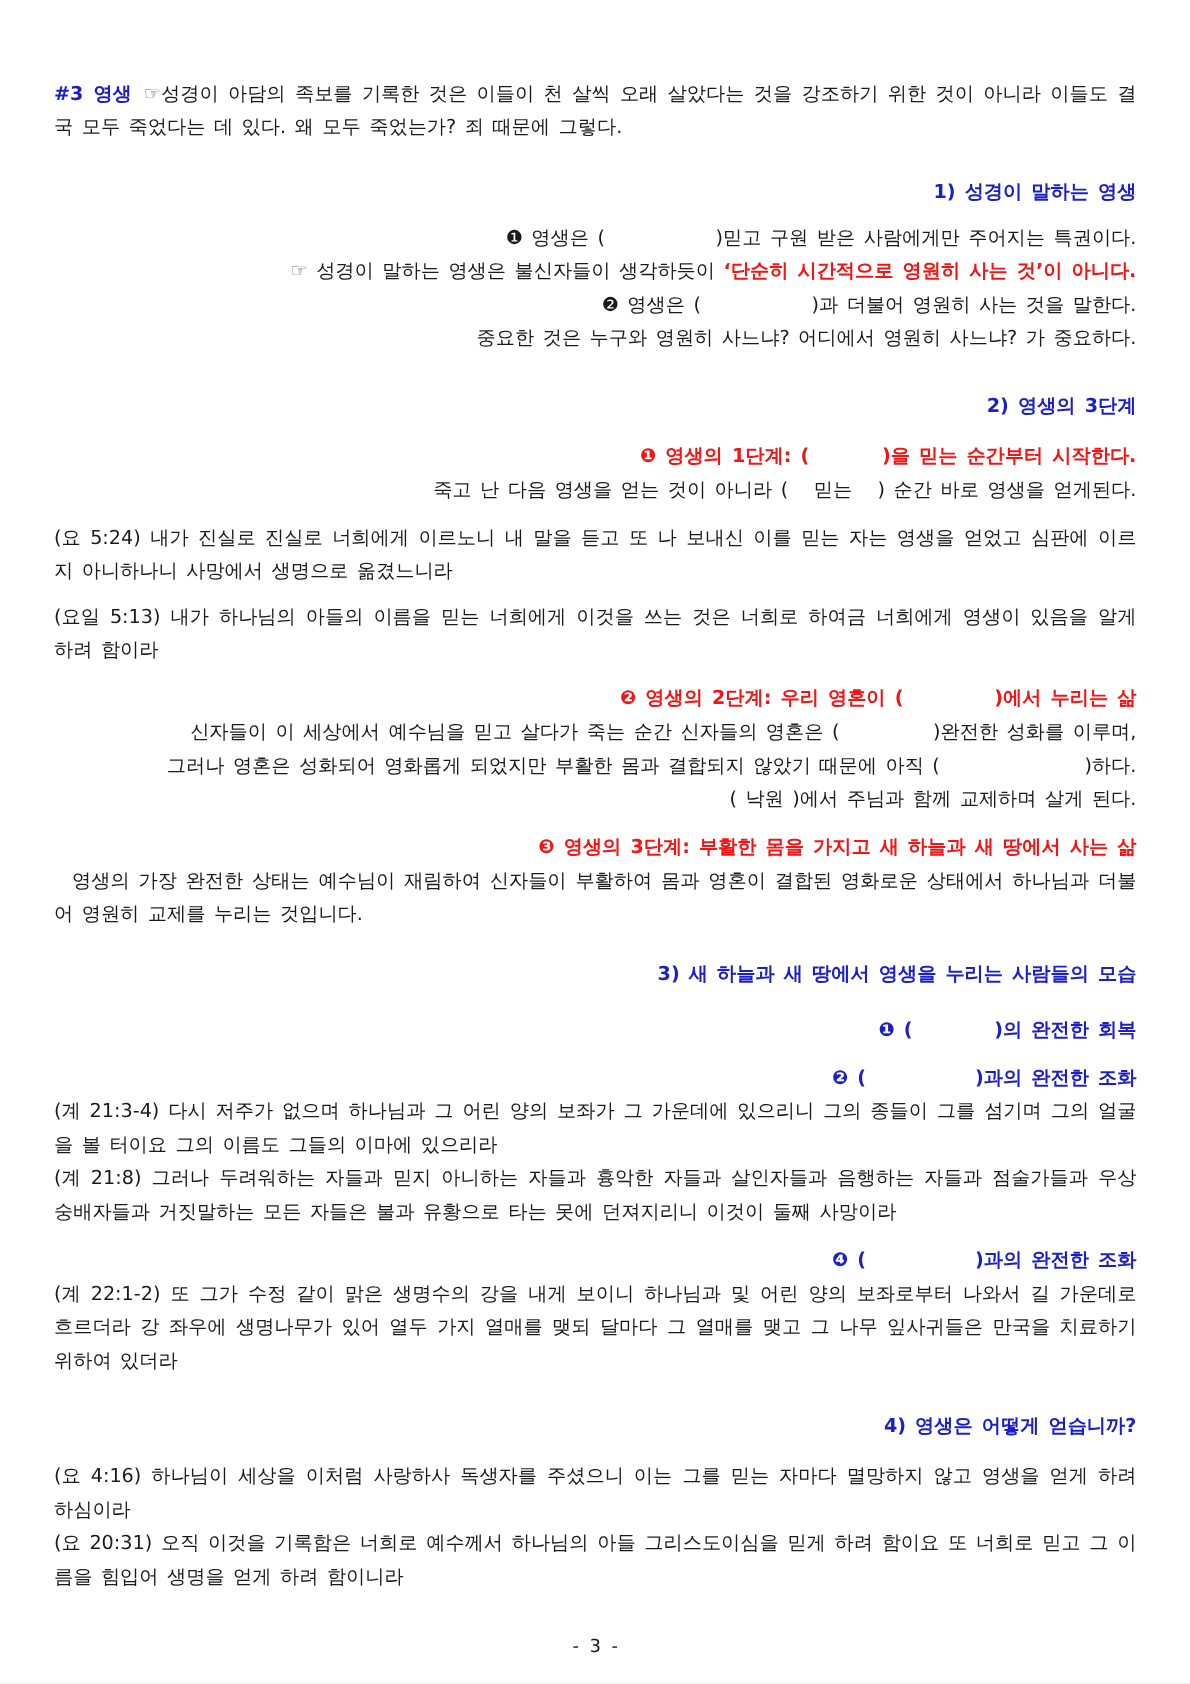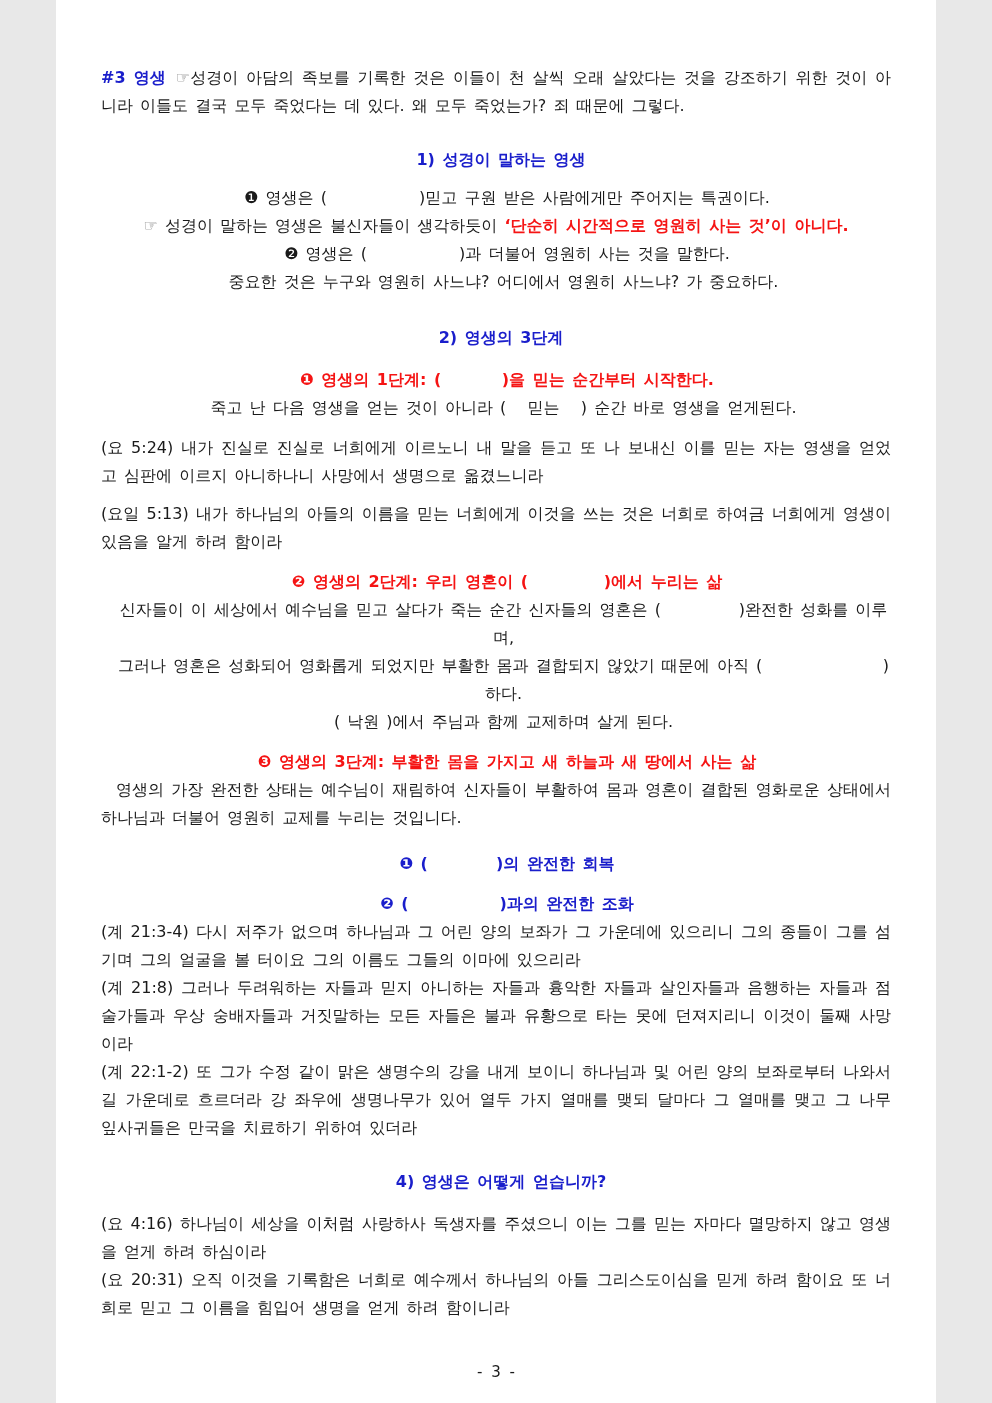--- a/index.html
+++ b/index.html
@@ -1,24 +1,24 @@
 <!DOCTYPE html>
 <html><head>
 <meta charset="utf-8">
 <style>
   html,body{margin:0;padding:0;background:#e8e8e8;}
   .page{
-    width:880px;height:1403px;background:#ffffff;margin:0 auto;
+    width:992px;height:1403px;background:#ffffff;margin:0 auto;
     box-sizing:border-box;padding:64px 45px 0 45px;position:relative;
     font-family:"DejaVu Sans","Liberation Sans",sans-serif;
     overflow:hidden;
   }
   p{margin:0;}
   .b{font-size:16px;line-height:28px;color:#1a1a1a;text-align:justify;word-spacing:2px;}
-  .nj{text-align:center;}
+  .nj{text-align:right;}
   .blue{color:#1a1ecb;font-weight:bold;}
   .red{color:#f51414;font-weight:bold;}
   .pointer{color:#6b6b6b;font-weight:normal;}
   .tag{margin-right:10px;}
   .ind1{padding-left:10px;}
   .ind15{padding-left:15px;}
   .ind2{padding-left:22px;}
   .ti15{text-indent:15px;}
   .footer{
     position:absolute;left:0;bottom:22px;width:100%;
@@ -46,24 +46,26 @@
   <p class="b" style="margin-top:10px">(요일 5:13) 내가 하나님의 아들의 이름을 믿는 너희에게 이것을 쓰는 것은 너희로 하여금 너희에게 영생이 있음을 알게 하려 함이라</p>
 
   <p class="b nj red ind2" style="margin-top:12px">❷ 영생의 2단계: 우리 영혼이 (&nbsp;&nbsp;&nbsp;&nbsp;&nbsp;&nbsp;&nbsp;&nbsp;&nbsp;&nbsp;)에서 누리는 삶</p>
   <p class="b nj ind15">신자들이 이 세상에서 예수님을 믿고 살다가 죽는 순간 신자들의 영혼은 (&nbsp;&nbsp;&nbsp;&nbsp;&nbsp;&nbsp;&nbsp;&nbsp;&nbsp;&nbsp;&nbsp;)완전한 성화를 이루며,</p>
   <p class="b nj ind15">그러나 영혼은 성화되어 영화롭게 되었지만 부활한 몸과 결합되지 않았기 때문에 아직 (&nbsp;&nbsp;&nbsp;&nbsp;&nbsp;&nbsp;&nbsp;&nbsp;&nbsp;&nbsp;&nbsp;&nbsp;&nbsp;&nbsp;&nbsp;&nbsp;&nbsp;)하다.</p>
   <p class="b nj ind15">(&nbsp;낙원&nbsp;)에서 주님과 함께 교제하며 살게 된다.</p>
 
   <p class="b nj red ind2" style="margin-top:12px">❸ 영생의 3단계: 부활한 몸을 가지고 새 하늘과 새 땅에서 사는 삶</p>
   <p class="b ti15">영생의 가장 완전한 상태는 예수님이 재림하여 신자들이 부활하여 몸과 영혼이 결합된 영화로운 상태에서 하나님과 더불어 영원히 교제를 누리는 것입니다.</p>
 
+  <p class="b nj blue ind1" style="margin-top:22px">3) 새 하늘과 새 땅에서 영생을 누리는 사람들의 모습</p>
   <p class="b nj blue ind2" style="margin-top:18px">❶ (&nbsp;&nbsp;&nbsp;&nbsp;&nbsp;&nbsp;&nbsp;&nbsp;&nbsp;)의 완전한 회복</p>
   <p class="b nj blue ind2" style="margin-top:12px">❷ (&nbsp;&nbsp;&nbsp;&nbsp;&nbsp;&nbsp;&nbsp;&nbsp;&nbsp;&nbsp;&nbsp;&nbsp;)과의 완전한 조화</p>
   <p class="b">(계 21:3-4) 다시 저주가 없으며 하나님과 그 어린 양의 보좌가 그 가운데에 있으리니 그의 종들이 그를 섬기며 그의 얼굴을 볼 터이요 그의 이름도 그들의 이마에 있으리라</p>
   <p class="b">(계 21:8) 그러나 두려워하는 자들과 믿지 아니하는 자들과 흉악한 자들과 살인자들과 음행하는 자들과 점술가들과 우상 숭배자들과 거짓말하는 모든 자들은 불과 유황으로 타는 못에 던져지리니 이것이 둘째 사망이라</p>
+  <p class="b nj blue ind2" style="margin-top:12px">❹ (&nbsp;&nbsp;&nbsp;&nbsp;&nbsp;&nbsp;&nbsp;&nbsp;&nbsp;&nbsp;&nbsp;&nbsp;)과의 완전한 조화</p>
   <p class="b">(계 22:1-2) 또 그가 수정 같이 맑은 생명수의 강을 내게 보이니 하나님과 및 어린 양의 보좌로부터 나와서 길 가운데로 흐르더라 강 좌우에 생명나무가 있어 열두 가지 열매를 맺되 달마다 그 열매를 맺고 그 나무 잎사귀들은 만국을 치료하기 위하여 있더라</p>
 
   <p class="b nj blue ind1" style="margin-top:26px">4) 영생은 어떻게 얻습니까?</p>
   <p class="b" style="margin-top:14px">(요 4:16) 하나님이 세상을 이처럼 사랑하사 독생자를 주셨으니 이는 그를 믿는 자마다 멸망하지 않고 영생을 얻게 하려 하심이라</p>
   <p class="b">(요 20:31) 오직 이것을 기록함은 너희로 예수께서 하나님의 아들 그리스도이심을 믿게 하려 함이요 또 너희로 믿고 그 이름을 힘입어 생명을 얻게 하려 함이니라</p>
 
   <div class="footer">- 3 -</div>
 </div>
 
 </body></html>

